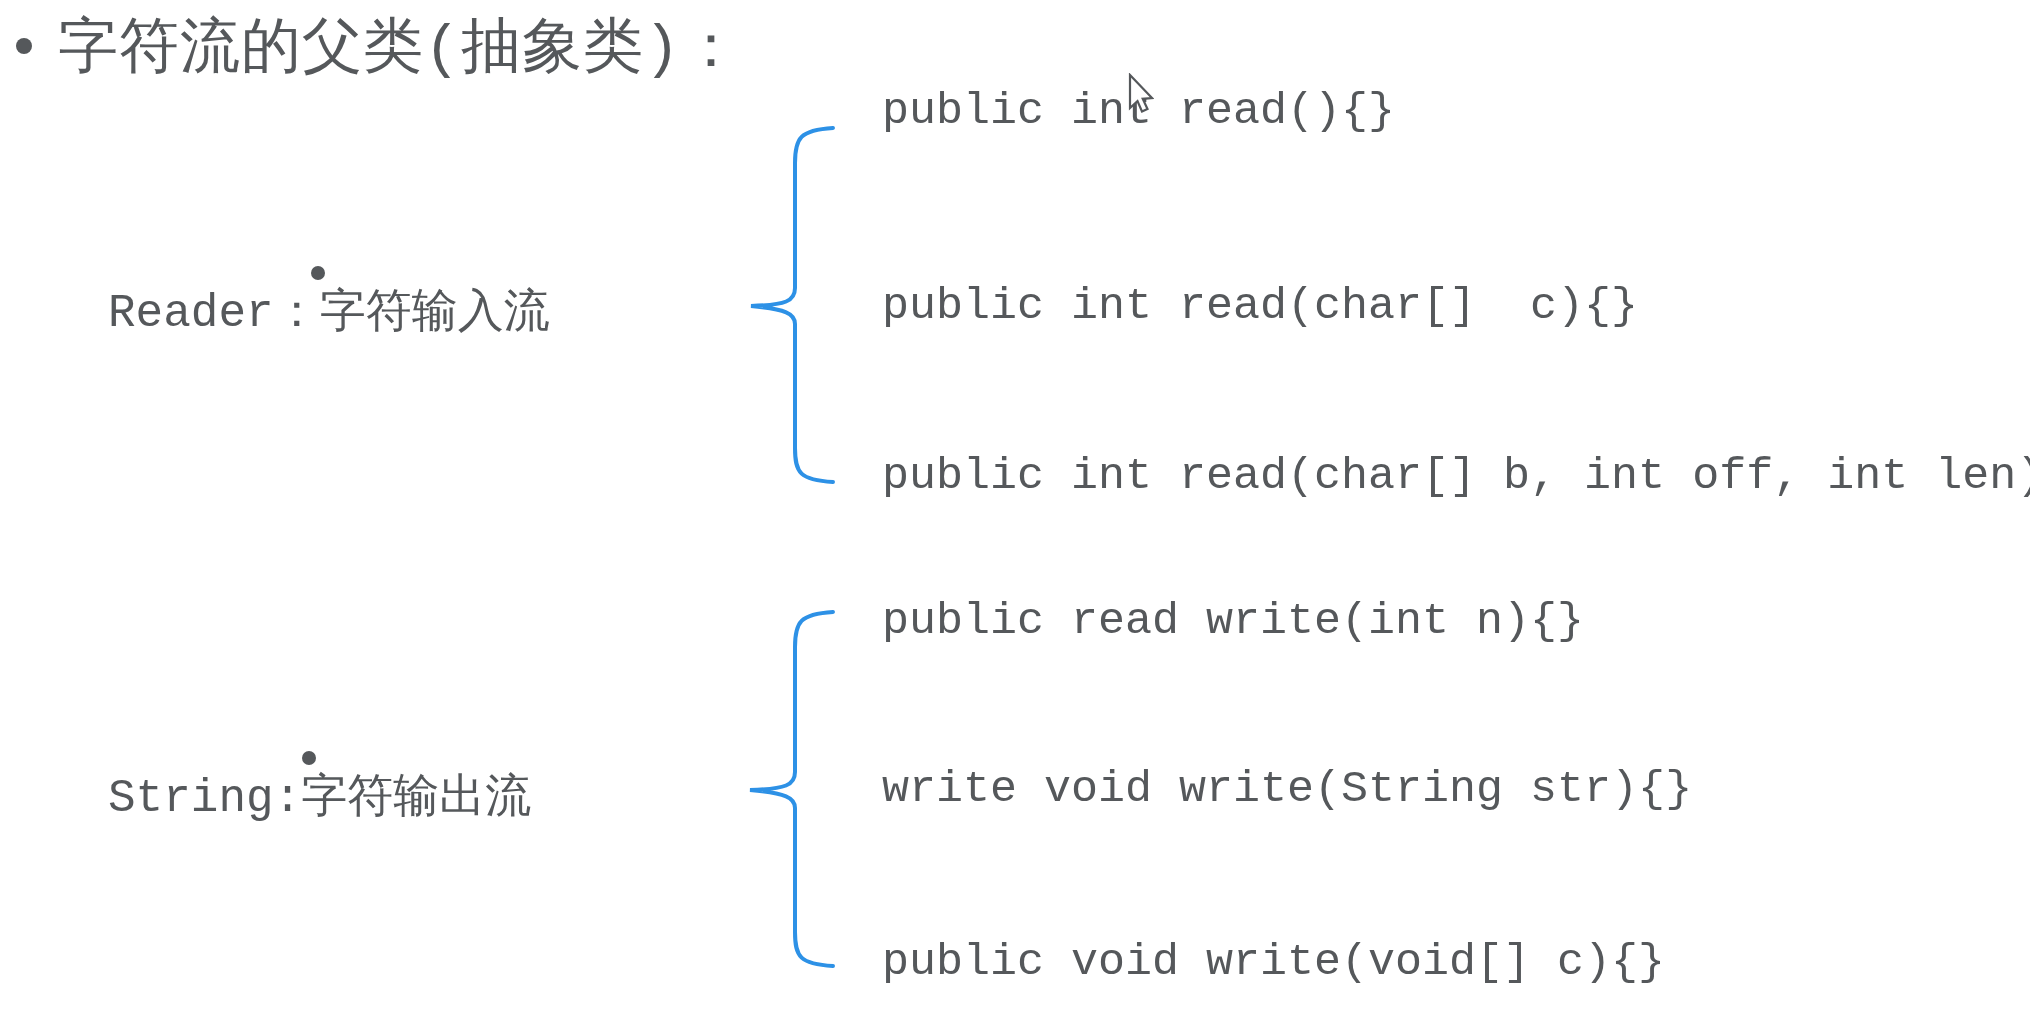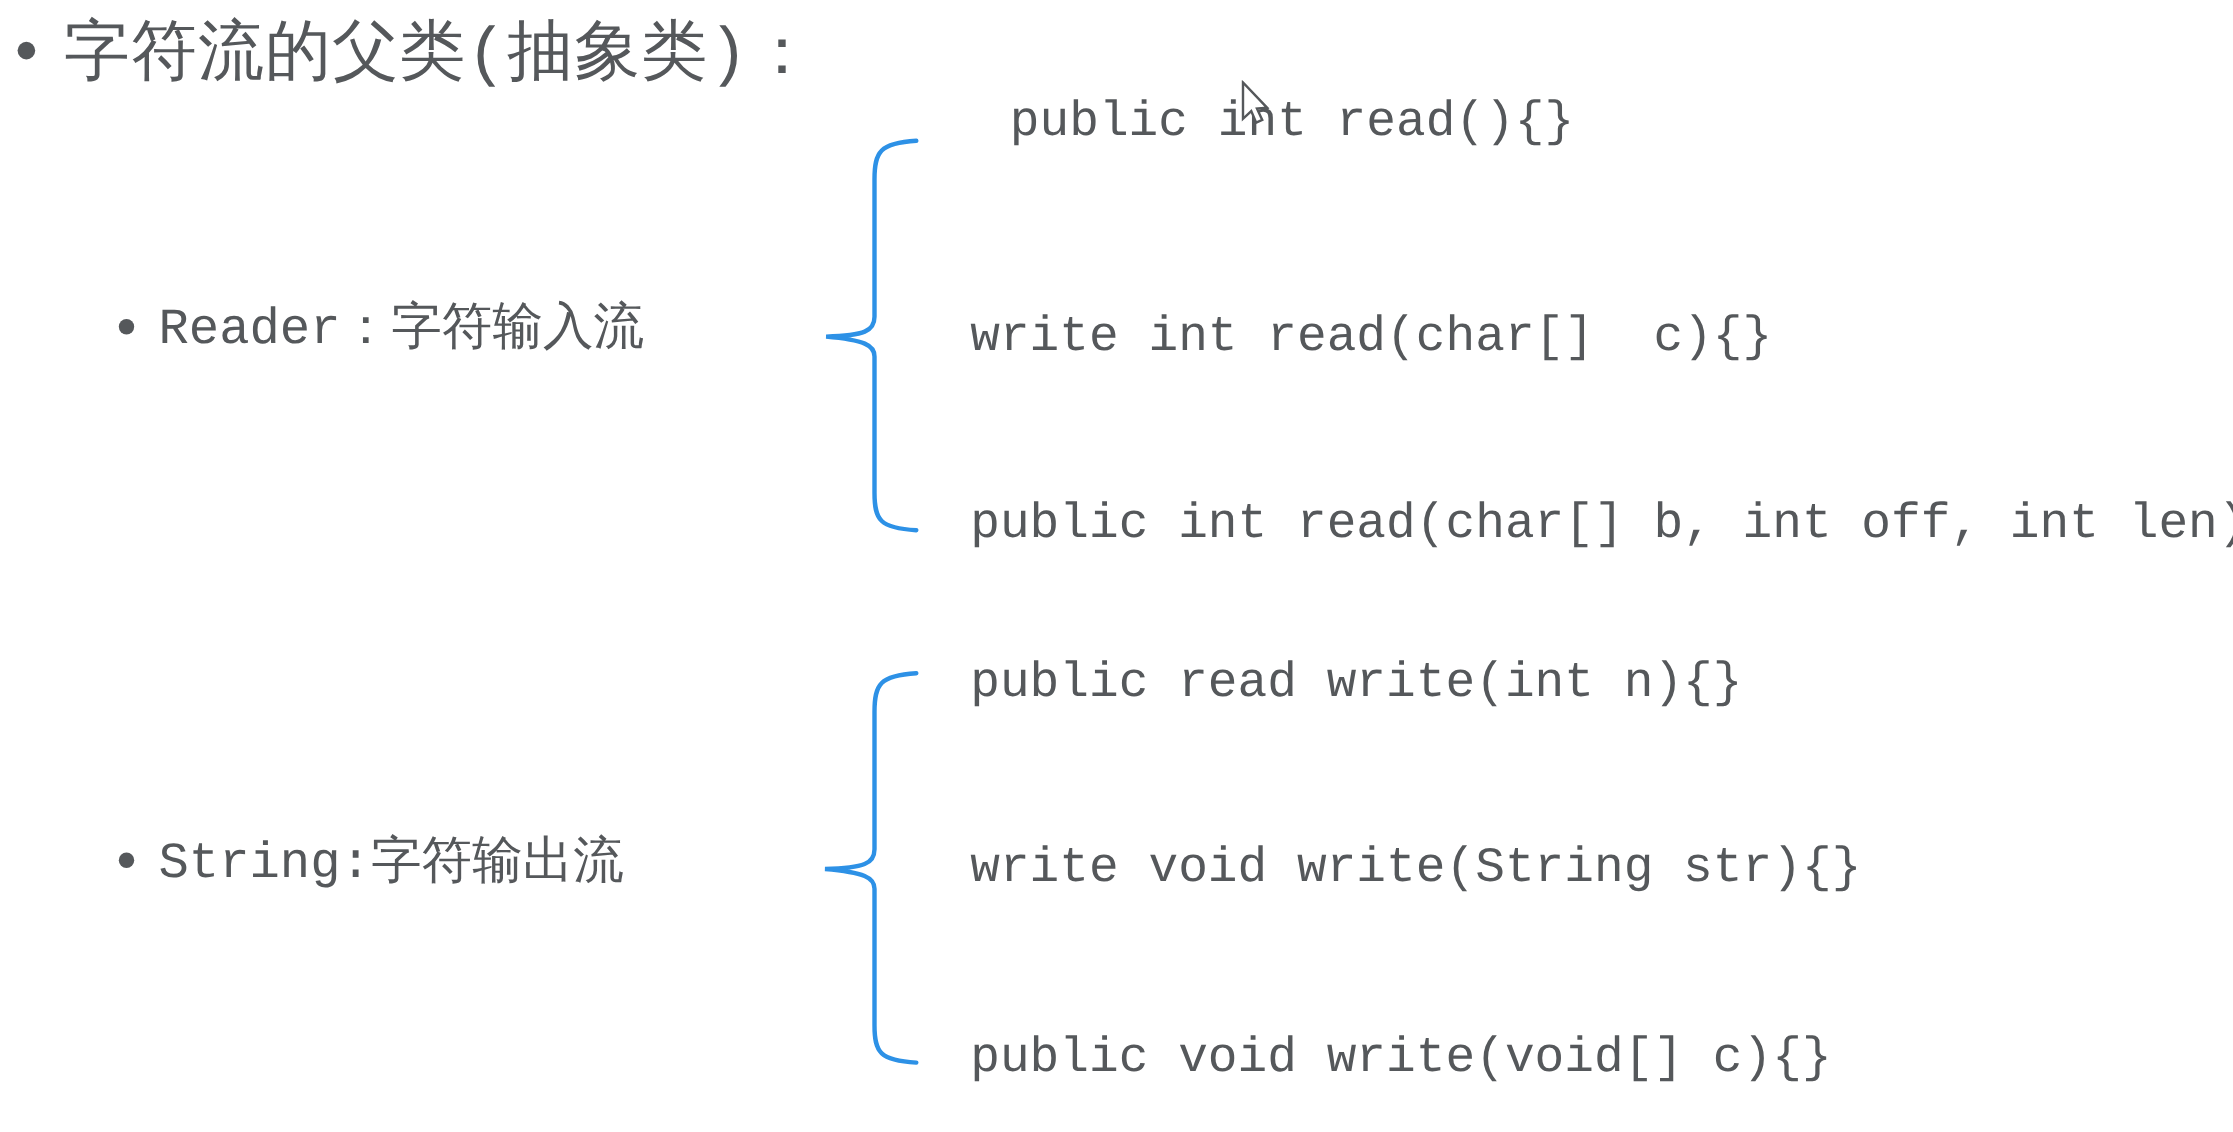--- a/index.html
+++ b/index.html
@@ -26,21 +26,21 @@
   }
   .title-text {
     font-size: 60px;
     color: #55585b;
     letter-spacing: 1px;
     white-space: nowrap;
   }
 
   
   .group-row {
-    display: flex; align-items: center; height: 62px;
+    display: flex; align-items: center; height: 62px; flex-direction: column;
   }
   .group-row.reader { left: 108px; top: 266px; }
   .group-row.writer { left: 108px; top: 751px; }
   .group-bullet {
     width: 14px; height: 14px; border-radius: 50%;
     background: #55585b;
     margin-right: 22px;
     flex: 0 0 auto;
   }
   .group-label {
@@ -50,21 +50,21 @@
   }
 
   
   .code {
     left: 882px;
     font-size: 45px;
     line-height: 48px;
     color: #55585b;
     white-space: pre;
   }
-  .code.m0 { top: 88px; margin-left: 36px;  }
+  .code.m0 { top: 88px;  }
   .code.m1 { top: 283px; }
   .code.m2 { top: 453px; }
   .code.m3 { top: 598px; }
   .code.m4 { top: 766px; }
   .code.m5 { top: 939px; }
 
   
   .brace { pointer-events: none; }
   .brace.reader { left: 740px; top: 118px; }
   .brace.writer { left: 740px; top: 603px; }
@@ -102,21 +102,21 @@
 <svg class="abs brace writer" width="100" height="372" viewBox="0 0 100 372">
   <path d="M 93 9 C 60 11, 55 19, 55 44
            L 55 169
            C 55 182, 46 186, 10 187
            C 46 190, 55 195, 55 205
            L 55 329
            C 55 354, 60 361, 93 363" fill="none" stroke="#2d91e6" stroke-width="4" stroke-linecap="round"></path>
 </svg>
 
 <div class="abs code m0">public int read(){}</div>
-<div class="abs code m1">write int read(char[]  c){}</div>
+<div class="abs code m1">public int read(char[]  c){}</div>
 <div class="abs code m2">public int read(char[] b, int off, int len){}</div>
 
 <div class="abs code m3">public read write(int n){}</div>
 <div class="abs code m4">write void write(String str){}</div>
 <div class="abs code m5">public void write(void[] c){}</div>
 
 <svg class="abs cursor" width="30" height="44" viewBox="0 0 30 44">
   <path d="M 6 2 L 6 35 L 13.5 28 L 18 38.5 L 23.5 36 L 18.7 25.8 L 28 25 Z" fill="#ffffff" stroke="#55585b" stroke-width="2.2" stroke-linejoin="miter"></path>
 </svg>
 

